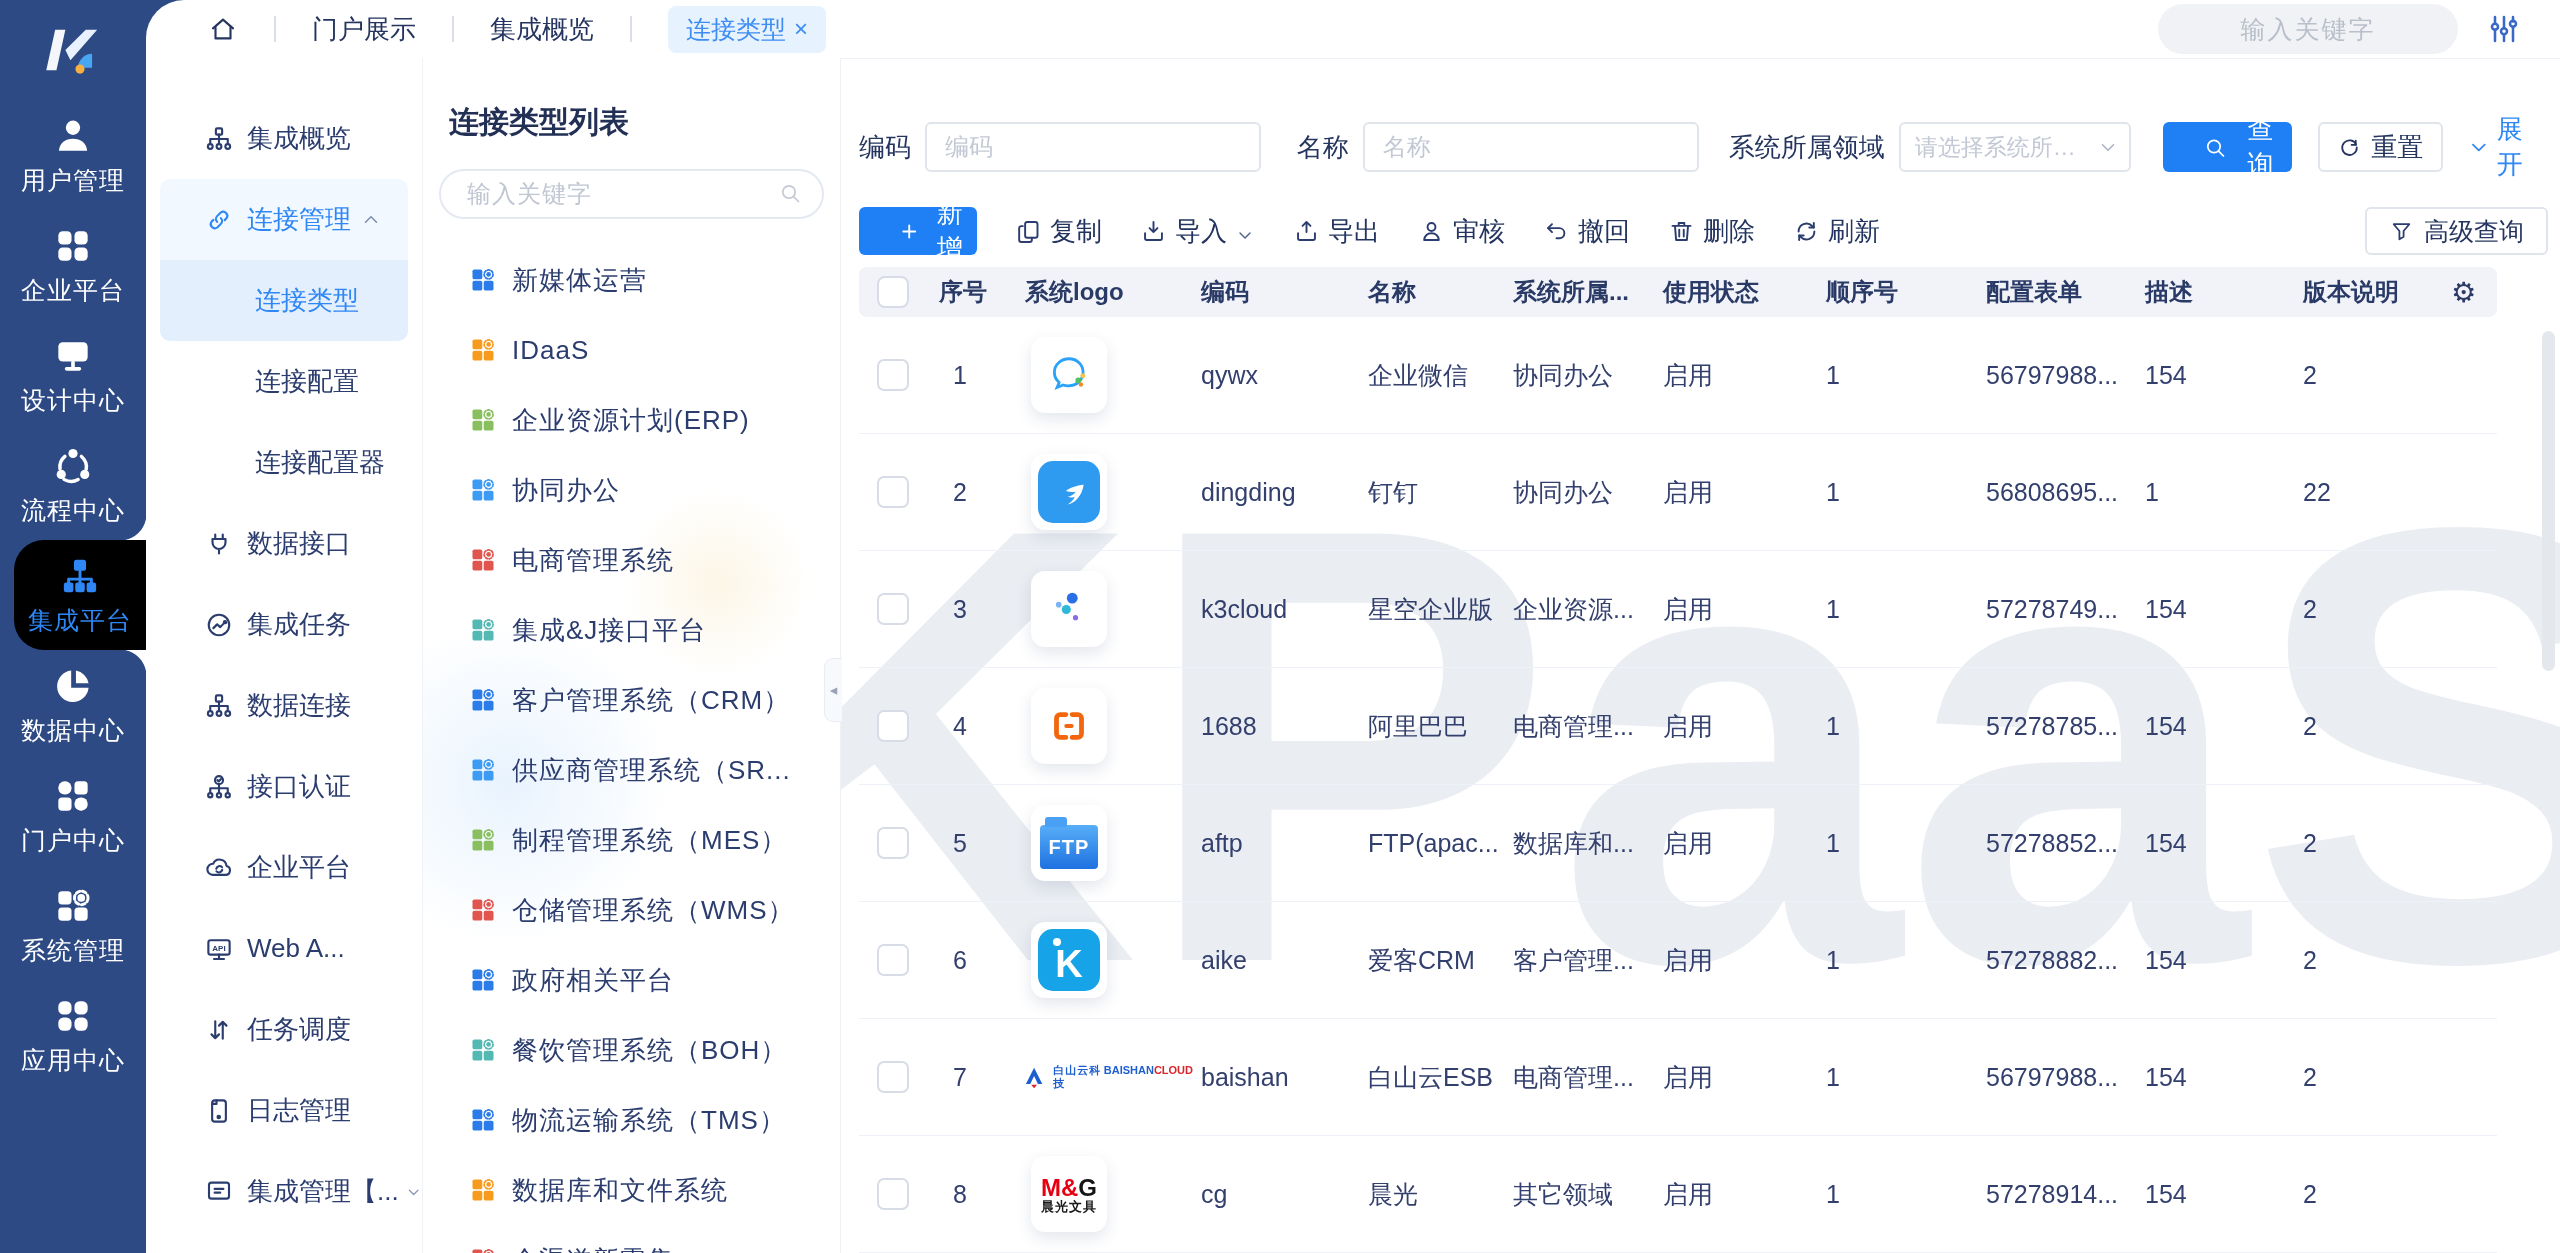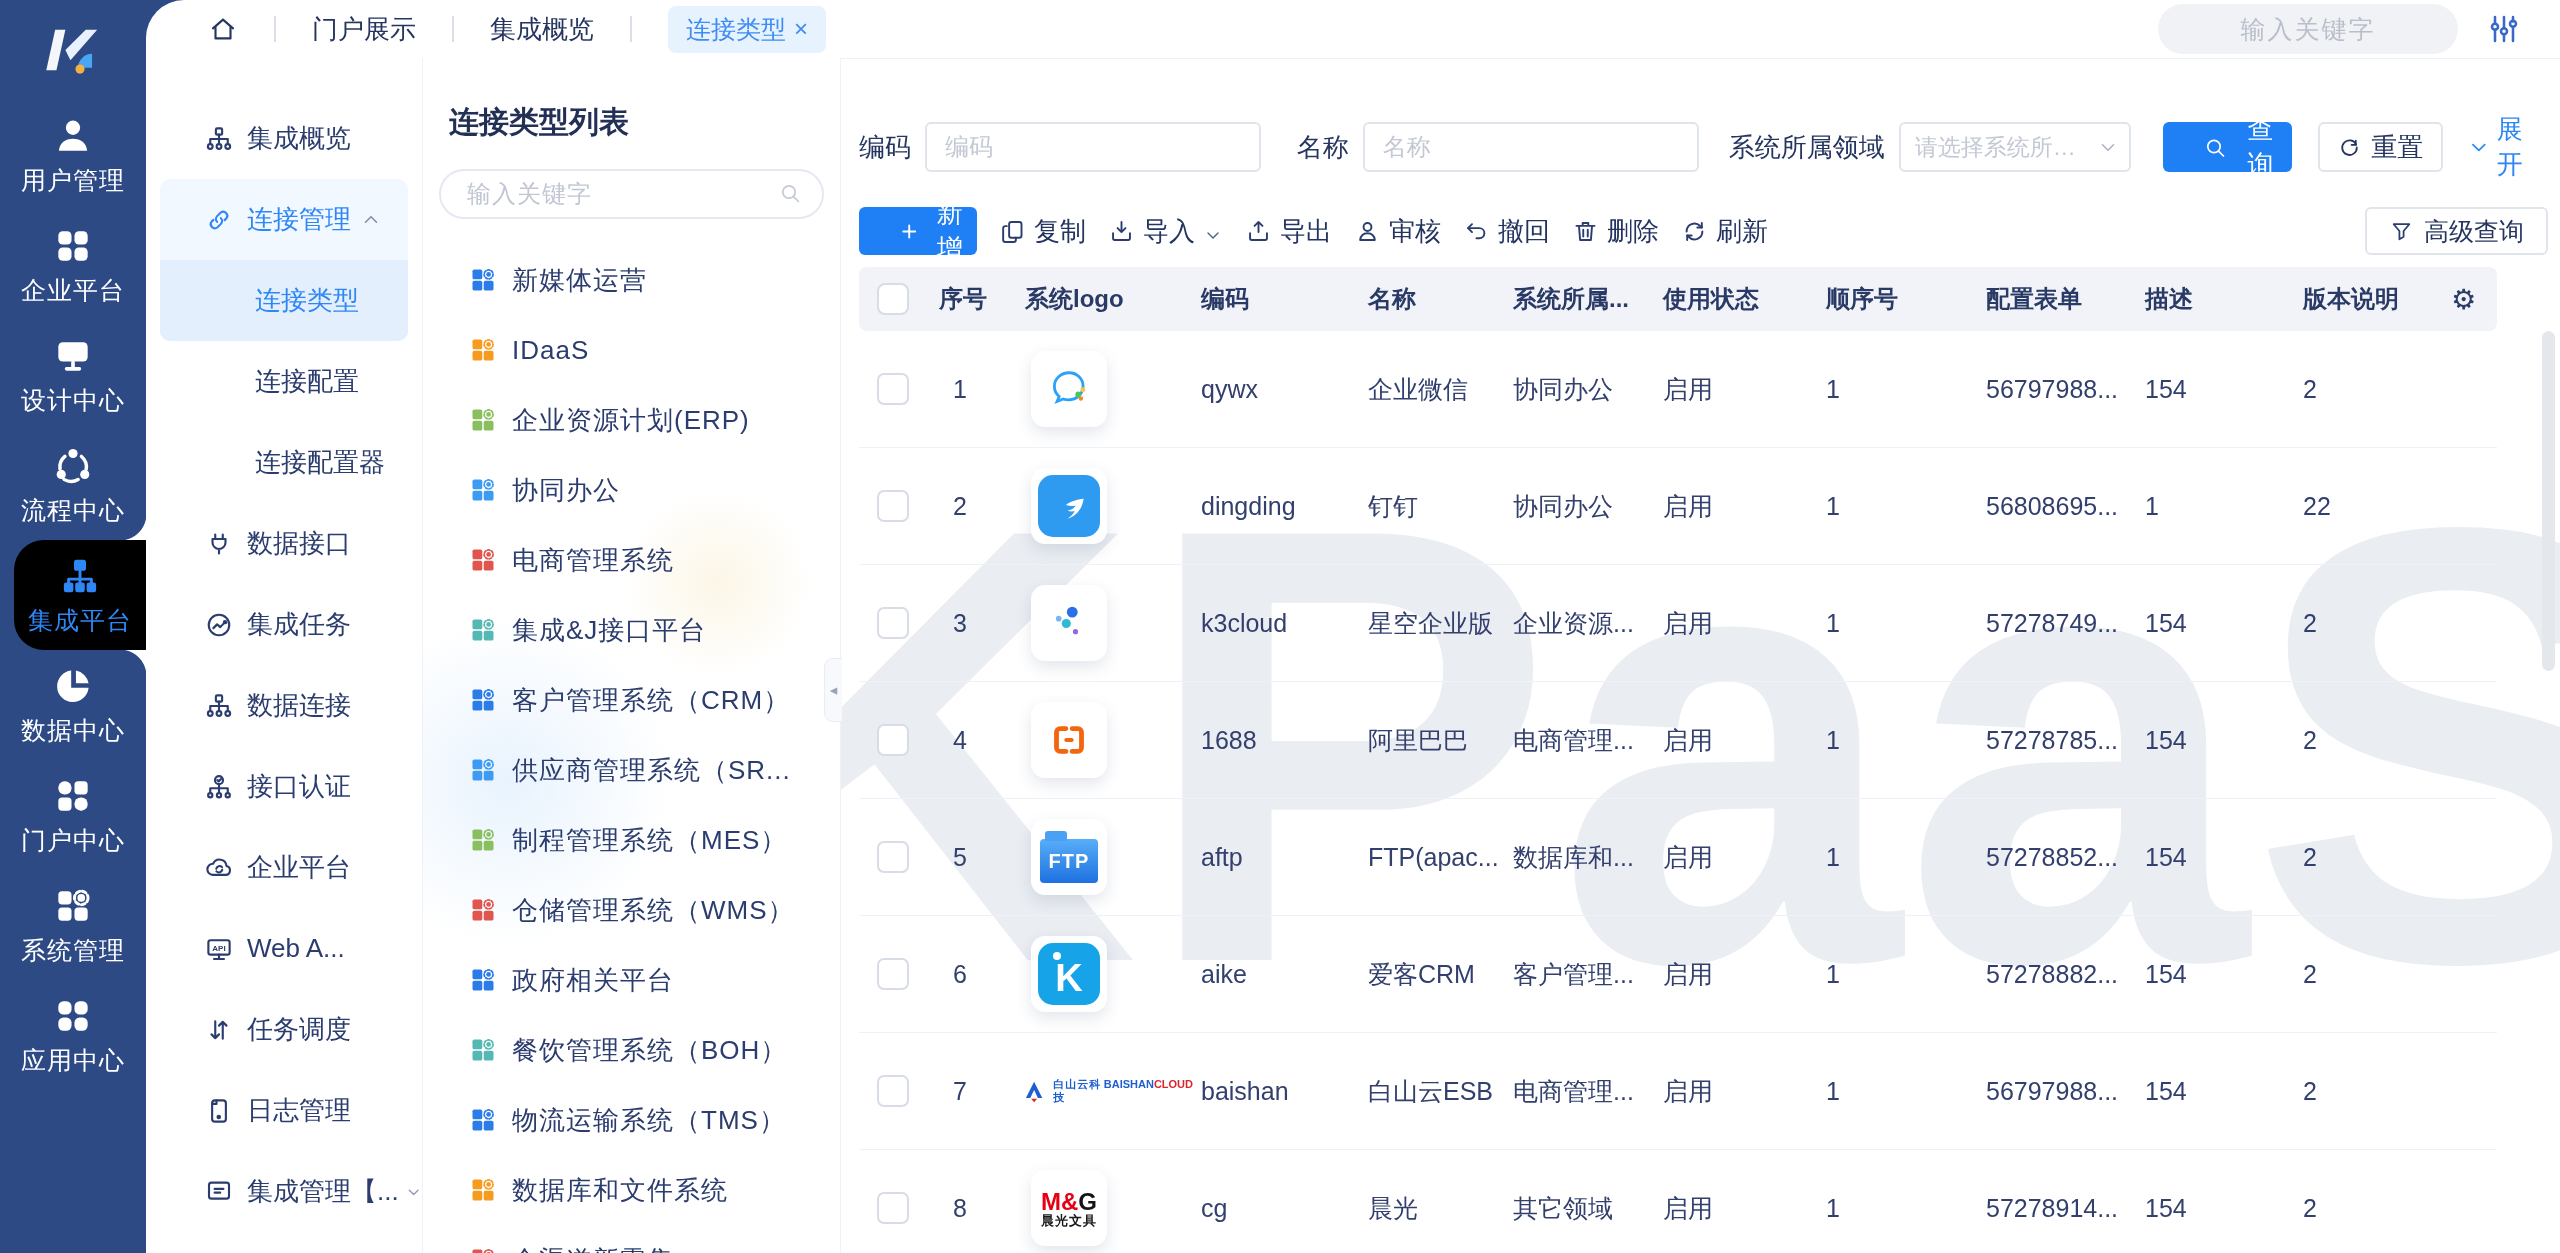--- a/index.html
+++ b/index.html
@@ -70,31 +70,31 @@
   .btn{display:flex;align-items:center;justify-content:center;border-radius:6px;cursor:pointer;box-sizing:border-box;font-size:26px;gap:9px;}
   .btn-primary{background:#1f80f5;color:#fff;border:none;padding-left:40px;}
   .btn-plain{background:#fff;color:#25355f;border:2px solid #e0e4eb;}
   .btn .b-icon{width:25px;height:25px;display:flex;align-items:center;}
   .btn-query{width:130px;height:50px;}
   .btn-reset{width:127px;height:50px;}
   .link-expand{display:flex;align-items:center;color:#2e87f5;font-size:26px;cursor:pointer;gap:6px;}
   .link-expand .b-icon{width:24px;height:24px;}
   
   .toolbar{position:absolute;top:147px;left:18px;right:12px;height:50px;display:flex;align-items:center;z-index:2;}
-  .tbar-left{display:flex;align-items:center;gap:22px;}
+  .tbar-left{display:flex;align-items:center;gap:38px;}
   .btn-add{width:118px;height:48px;font-size:26px;}
   .tool-btn{display:flex;align-items:center;gap:8px;font-size:26px;color:#22345f;cursor:pointer;white-space:nowrap;}
   .tool-btn .b-icon{width:27px;height:27px;color:#2b3c6e;}
   .tool-btn .t-chev{width:20px;height:20px;color:#55648c;}
   .btn-advanced{margin-left:auto;height:48px;padding:0 22px;gap:10px;font-size:25px;}
   .btn-advanced .b-icon{color:#2b3c6e;}
   
   .table{position:absolute;top:208px;left:18px;z-index:1;}
   .t-grid{display:grid;grid-template-columns:72px 86px 176px 167px 145px 150px 163px 160px 159px 158px 152px 50px;align-items:center;}
-  .t-head{height:64px;background:#f1f3f8;border-radius:8px;}
+  .t-head{height:50px;background:#f1f3f8;border-radius:8px;}
   .t-head .th{font-size:24px;font-weight:600;color:#2a3a66;padding-left:8px;white-space:nowrap;}
   .t-row{height:116px;border-bottom:1px solid #eef1f7;background:transparent;}
   .t-cell{font-size:25px;color:#33406e;padding-left:8px;white-space:nowrap;overflow:hidden;}
   .t-no{padding-left:22px;}
   .cb{width:28px;height:28px;border:2px solid #d8dce6;border-radius:7px;background:#fff;display:block;margin-left:18px;cursor:pointer;}
   .gear-th{font-size:28px;color:#2b3a66;cursor:pointer;padding-left:4px;}
   
   .logo-card{width:76px;height:76px;background:#fff;border-radius:14px;box-shadow:0 6px 16px rgba(40,60,110,.13);display:flex;align-items:center;justify-content:center;margin-left:14px;position:relative;}
   .logo-flat{display:flex;align-items:center;margin-left:4px;gap:6px;}
   .logo-sq{width:62px;height:62px;border-radius:15px;display:flex;align-items:center;justify-content:center;position:relative;}

